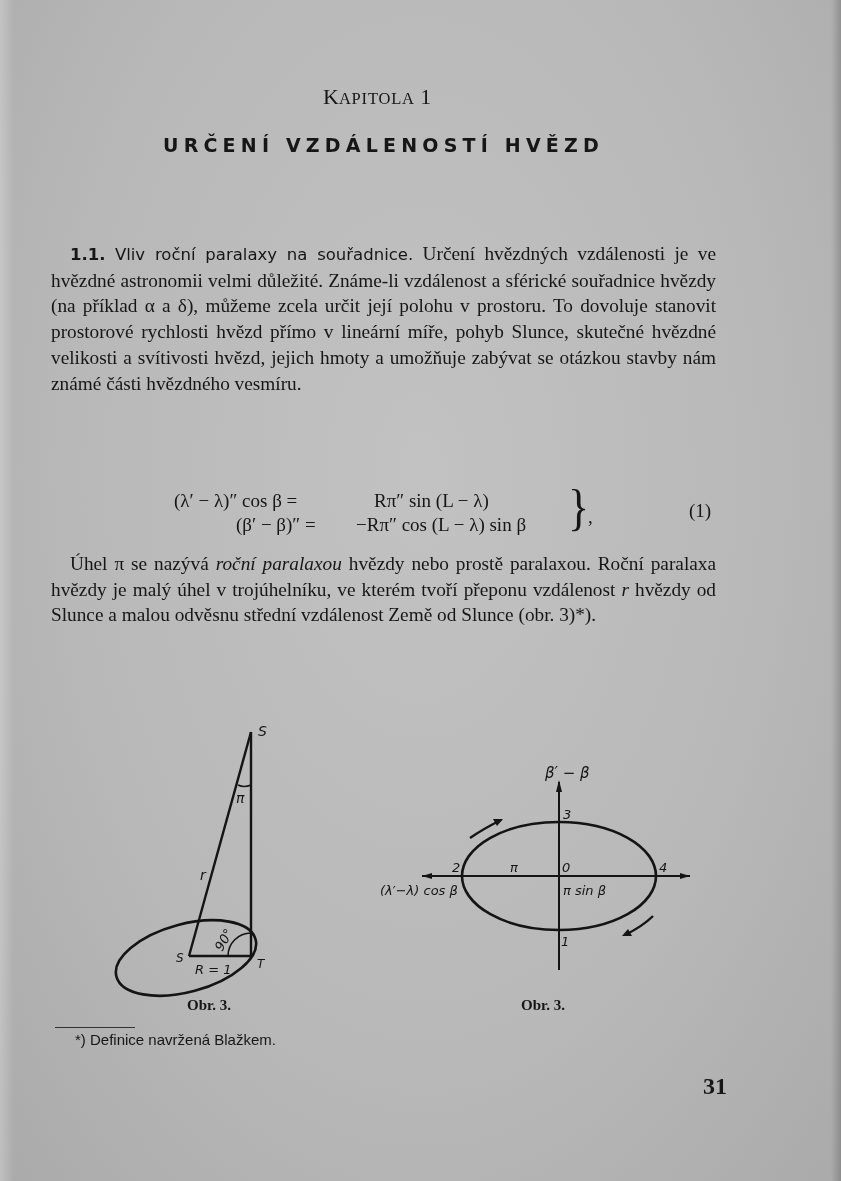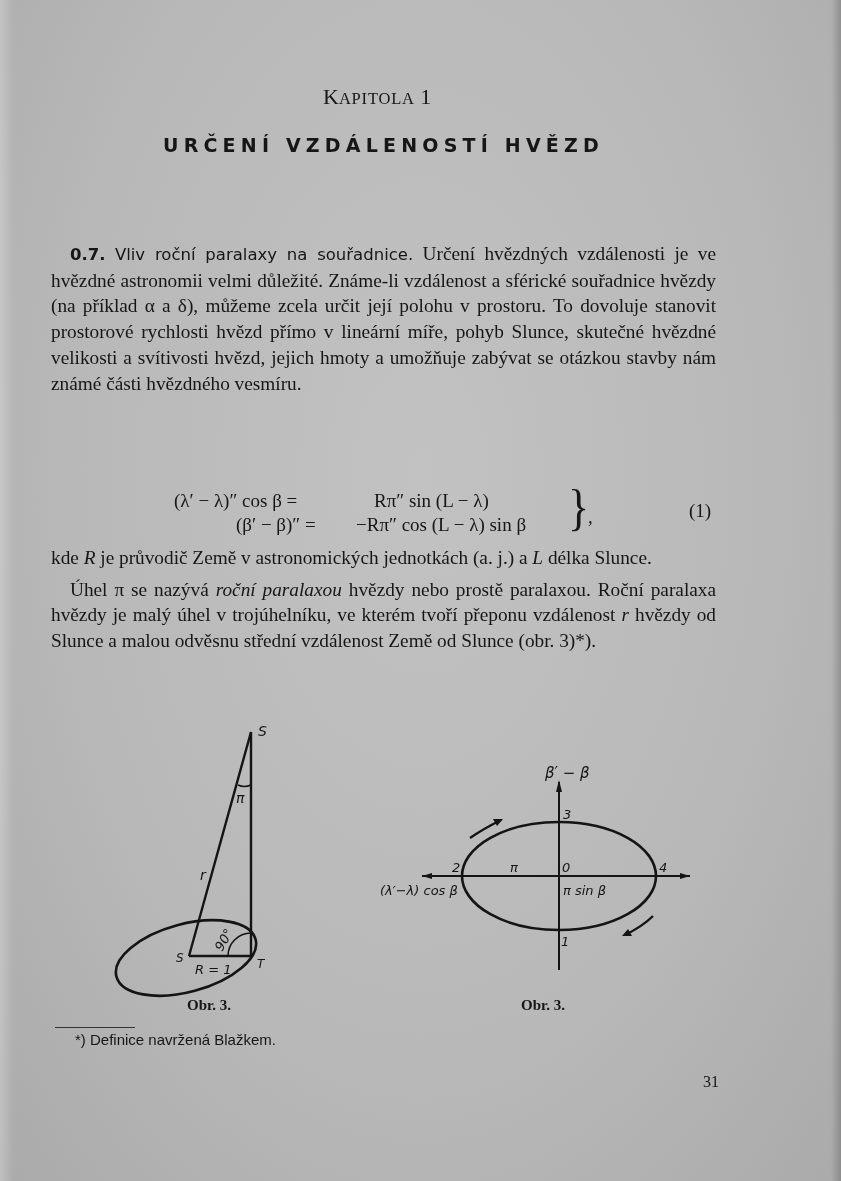--- a/index.html
+++ b/index.html
@@ -23,58 +23,55 @@
   .text p { margin:0; }
   .text .indent { text-indent:19px; }
   .sec-head { font-family:"DejaVu Sans", sans-serif; font-size:16.5px; }
   .sec-num { font-weight:bold; }
   .eq-row { position:absolute; white-space:nowrap; }
   .brace { position:absolute; left:568px; top:482px; font-size:44px; font-family:"Liberation Serif", serif; transform:scaleY(1.15); }
   .eq-num { position:absolute; left:689px; top:500px; font-family:"Liberation Serif", serif; font-size:19px; }
   .fig-caption { position:absolute; font-family:"Liberation Serif", serif; font-weight:bold; font-size:15px;text-align:center; }
   .footnote-rule { position:absolute; left:55px; top:1027px; width:80px; height:1px; background:#333; }
   .footnote { position:absolute; left:75px; top:1031px; font-family:Liberation Sans, sans-serif; font-size:15px; }
-  .page-num { position:absolute; left:703px; top:1073px; font-family:"Liberation Serif", serif; font-weight:normal; font-size:16px; }
+  .page-num { position:absolute; left:703px; top:1073px; font-family:"Liberation Serif", serif; font-weight:bold; font-size:24px; }
   svg text { font-family:"DejaVu Sans", sans-serif; font-style:italic; fill:#151515; }
 </style>
 </head>
 <body>
 
 <div class="page-edge-left"></div>
 <div class="page-edge-right"></div>
 
 <div class="chapter-wrap">
   <span>K</span><span style="font-size:16.5px;letter-spacing:0.8px;">APITOLA</span>&nbsp;<span>1</span>
 </div>
 
 <div class="title">URČENÍ VZDÁLENOSTÍ HVĚZD</div>
 
 <div class="text" style="top:241px;">
   <p class="indent">
-    <span class="sec-head sec-num">0.7.</span>
+    <span class="sec-head sec-num">1.1.</span>
     <span class="sec-head">Vliv roční paralaxy na souřadnice.</span>
     <span>Určení hvězdných vzdálenosti je ve hvězdné astronomii velmi důležité. Známe-li vzdálenost a sférické souřadnice hvězdy (na příklad α a δ), můžeme zcela určit její polohu v prostoru. To dovoluje stanovit prostorové rychlosti hvězd přímo v lineární míře, pohyb Slunce, skutečné hvězdné velikosti a svítivosti hvězd, jejich hmoty a umožňuje zabývat se otázkou stavby nám známé části hvězdného vesmíru.</span>
   </p>
 </div>
 
 <div>
   <div class="eq-row" style="left:174px;top:490px;">(λ′ − λ)″ cos β =</div>
   <div class="eq-row" style="left:374px;top:490px;font-family:'Liberation Serif',serif;font-size:19px;">Rπ″ sin (L − λ)</div>
   <div class="eq-row" style="left:236px;top:514px;font-family:'Liberation Serif',serif;font-size:19px;">(β′ − β)″ =</div>
   <div class="eq-row" style="left:356px;top:514px;font-family:'Liberation Serif',serif;font-size:19px;">−Rπ″ cos (L − λ) sin β</div>
   <div class="brace">}</div>
   <div class="eq-row" style="left:588px;top:506px;font-family:'Liberation Serif',serif;font-size:19px;">,</div>
   <div class="eq-num">(1)</div>
 </div>
 <style>.eq-row{font-family:"Liberation Serif",serif;font-size:19px;}</style>
 
 <div class="text" style="top:545px;">
-  <p>
-    <span>kde </span><i>R</i><span> je průvodič Země v astronomických jednotkách (a. j.) a </span><i>L</i><span> délka Slunce.</span>
-  </p>
   <p class="indent" style="margin-top:6px;">
     <span>Úhel π se nazývá </span><i>roční paralaxou</i><span> hvězdy nebo prostě paralaxou. Roční paralaxa hvězdy je malý úhel v trojúhelníku, ve kterém tvoří přeponu vzdálenost </span><i>r</i><span> hvězdy od Slunce a malou odvěsnu střední vzdálenost Země od Slunce (obr. 3)*).</span>
   </p>
 </div>
 
 <svg style="position:absolute;left:100px;top:720px;" width="200" height="280" viewBox="0 0 200 280">
   <ellipse cx="86" cy="238" rx="72" ry="34" transform="rotate(-15 86 238)" fill="none" stroke="#141414" stroke-width="2.6"></ellipse>
   <line x1="151" y1="12" x2="151" y2="236" stroke="#141414" stroke-width="2.4"></line>
   <line x1="151" y1="12" x2="89" y2="236" stroke="#141414" stroke-width="2.4"></line>
   <line x1="89" y1="236" x2="151" y2="236" stroke="#141414" stroke-width="2.4"></line>

